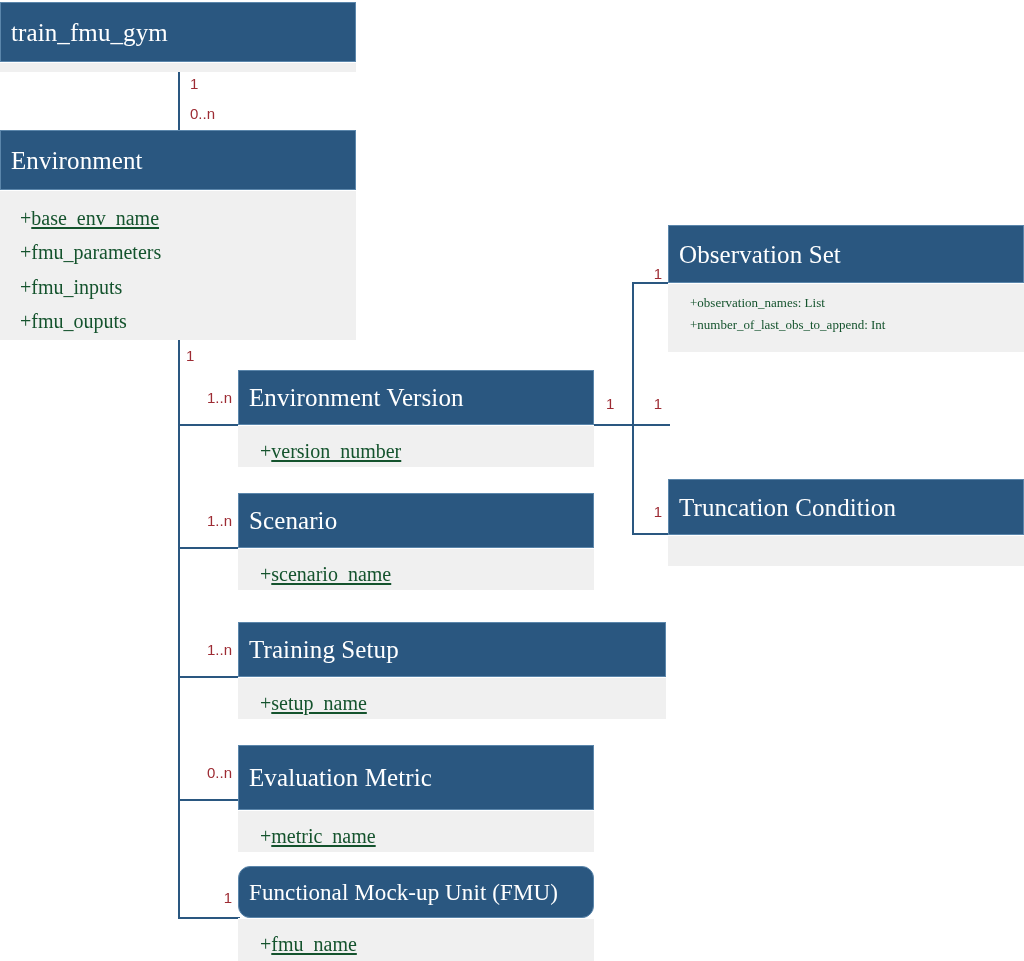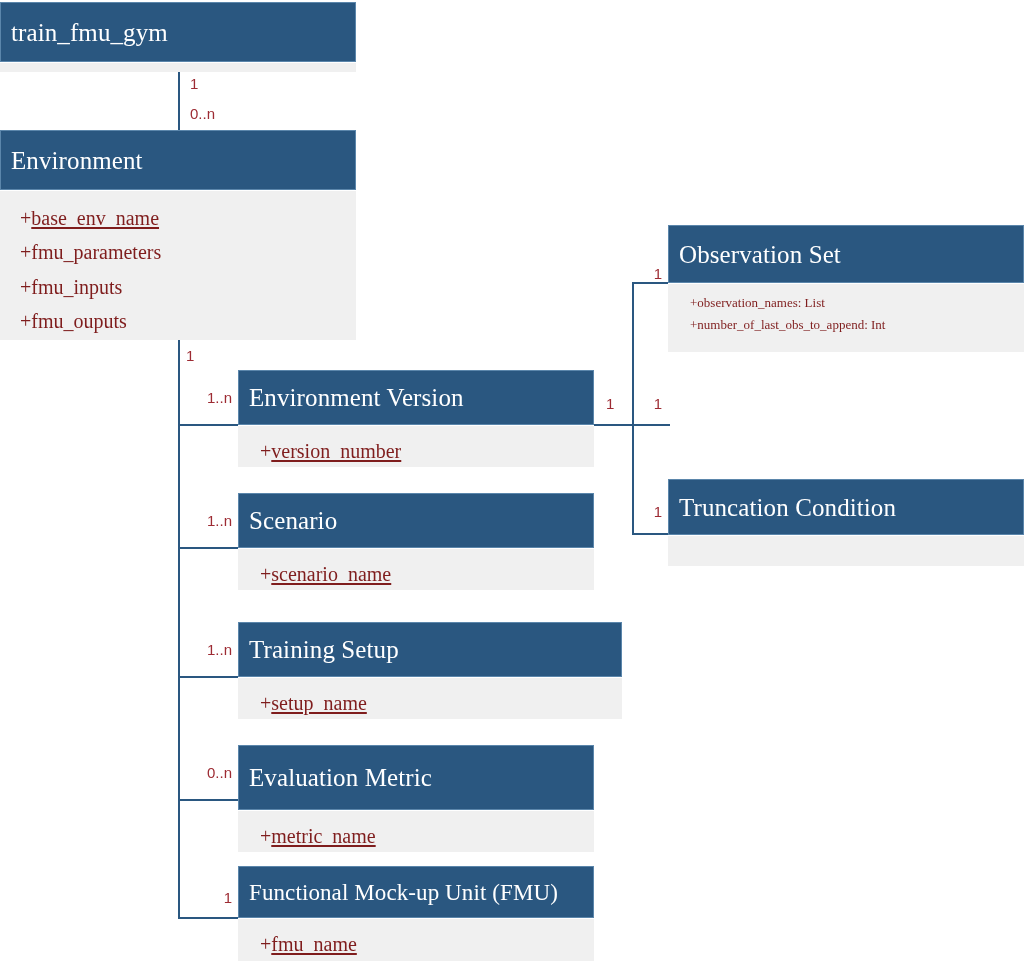--- a/index.html
+++ b/index.html
@@ -23,34 +23,34 @@
     color:#ffffff;
     font-size:25px;
     line-height:1;
     display:flex;
     align-items:center;
     padding-left:10px;
     letter-spacing:.1px;
     white-space:nowrap;
     border:1px solid #5b86ab;
   }
-  .uml-header.hdr-sm{font-size:23px;}
+  .uml-header.hdr-sm{font-size:23px;border-radius:12px;}
   .uml-attrs{
     box-sizing:border-box;
     background:#f0f0f0;
     color:#2a5780;
     font-size:20px;
     padding:8px 0 8px 22px;
     border-top:1px solid #ffffff;
   }
   .uml-attrs.pad-top-lg{padding-top:10px;}
   .attr{
     line-height:1.72;
     white-space:nowrap;
-    color:#7f1d1d;
+    color:#14532d;
   }
   .attr .plus{text-decoration:none;}
   .attr .key{text-decoration:underline;text-underline-offset:2px;}
   .uml-attrs.empty{padding:0;height:30px;}
 
   
   .ln{position:absolute;background:#2a5780;}
   .ln.v{width:2px;}
   .ln.h{height:2px;}
 
@@ -114,21 +114,21 @@
     </div>
   </div>
 
   <div class="uml-class" style="left:238px;top:493px;width:356px;">
     <div class="uml-header" style="height:55px;">Scenario</div>
     <div class="uml-attrs" style="height:42px;">
       <div class="attr"><span class="plus">+</span><span class="key">scenario_name</span></div>
     </div>
   </div>
 
-  <div class="uml-class" style="left:238px;top:622px;width:384px;">
+  <div class="uml-class" style="left:238px;top:622px;width:428px;">
     <div class="uml-header" style="height:55px;">Training Setup</div>
     <div class="uml-attrs" style="height:42px;">
       <div class="attr"><span class="plus">+</span><span class="key">setup_name</span></div>
     </div>
   </div>
 
   <div class="uml-class" style="left:238px;top:745px;width:356px;">
     <div class="uml-header" style="height:65px;">Evaluation Metric</div>
     <div class="uml-attrs" style="height:42px;">
       <div class="attr"><span class="plus">+</span><span class="key">metric_name</span></div>

